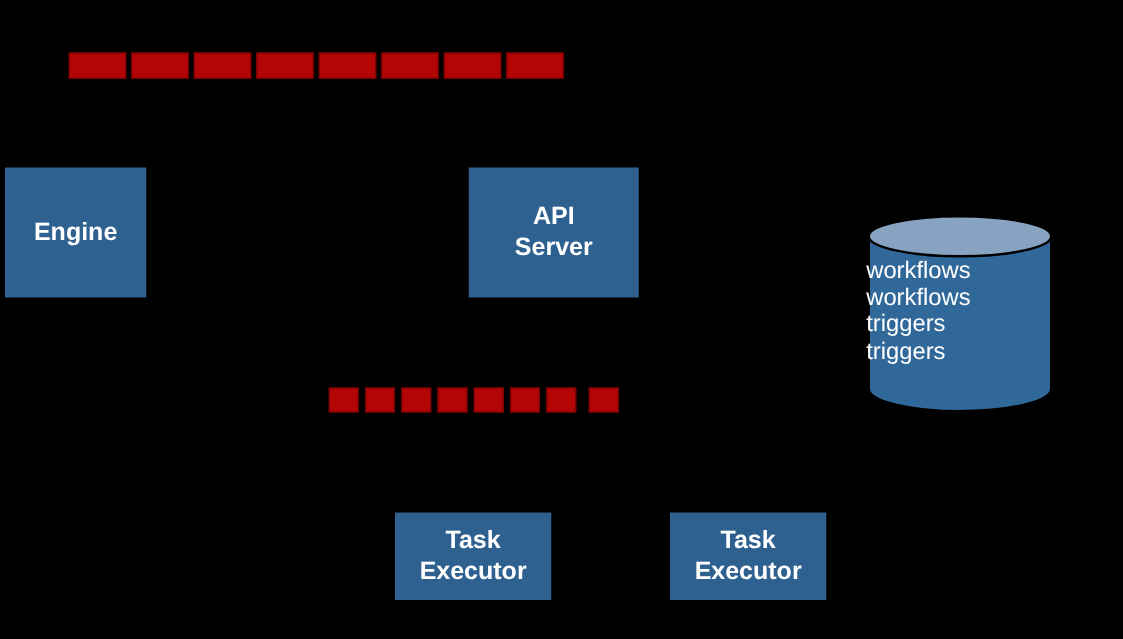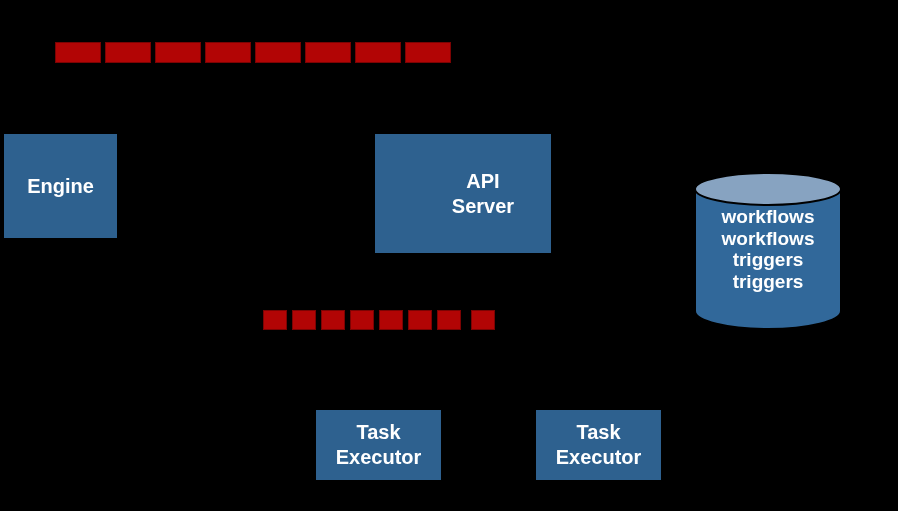--- a/index.html
+++ b/index.html
@@ -10,41 +10,41 @@
   }
   .node{
     position:absolute;display:flex;flex-direction:column;
     align-items:center;justify-content:center;
     background:var(--node-fill,#2E618F);
     color:var(--text,#fff);font-weight:bold;font-size:20px;line-height:25px;
     text-align:center;
   }
   #engine{left:4px;top:134px;width:113px;height:104px;}
   #scheduler{left:210px;top:134px;width:148px;height:104px;}
-  #api-server{left:375px;top:134px;width:136px;height:119px;padding-left:40px;}
+  #api-server{left:375px;top:134px;width:136px;height:104px;}
   #task-executor-1{left:316px;top:410px;width:125px;height:70px;}
   #task-executor-2{left:536px;top:410px;width:125px;height:70px;}
 
   .queue{position:absolute;display:flex;}
   .queue-top{left:55px;top:42px;height:21px;gap:4px;}
   .queue-top .queue-segment{width:46px;height:21px;}
   .queue-middle{left:263px;top:310px;height:20px;gap:5px;}
   .queue-middle .queue-segment{width:24px;height:20px;}
   .queue-middle .queue-segment:last-child{margin-left:5px;}
   .queue-segment{
     background:var(--queue-fill,#B20505);
     border:1px solid var(--queue-border,#7C0303);
     box-sizing:border-box;
   }
 
   .datastore{position:absolute;left:693px;top:171px;width:150px;height:162px;}
   .datastore svg{position:absolute;left:0;top:0;}
   .ds-text{
-    position:absolute;left:0;top:35px;width:100%;text-align:center;
-    color:var(--text,#fff);font-weight:bold;font-size:19px;line-height:21.5px;
+    position:absolute;left:0;top:35px;width:100%;text-align:left;
+    color:var(--text,#fff);font-weight:normal;font-size:19px;line-height:21.5px;
   }
 </style>
 </head>
 <body>
 
 <div class="stage">
 
   <div class="queue queue-top">
       <div class="queue-segment"></div>
       <div class="queue-segment"></div>

